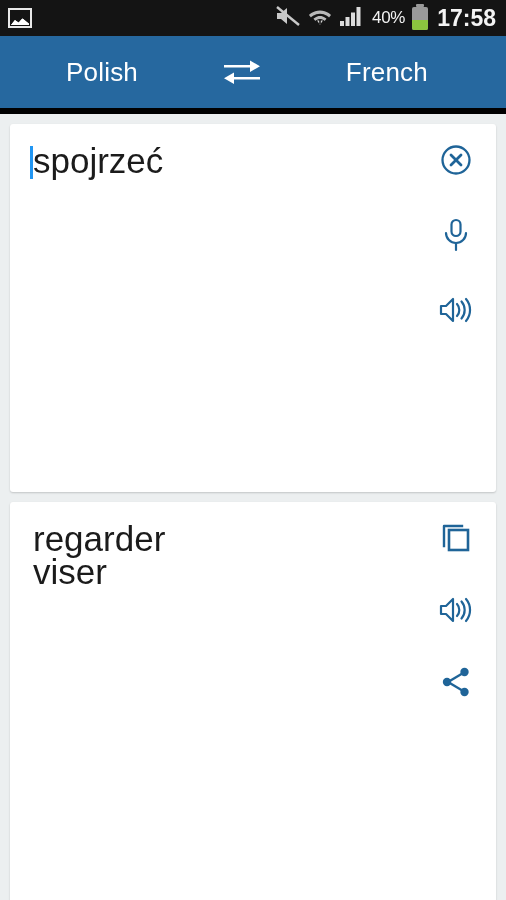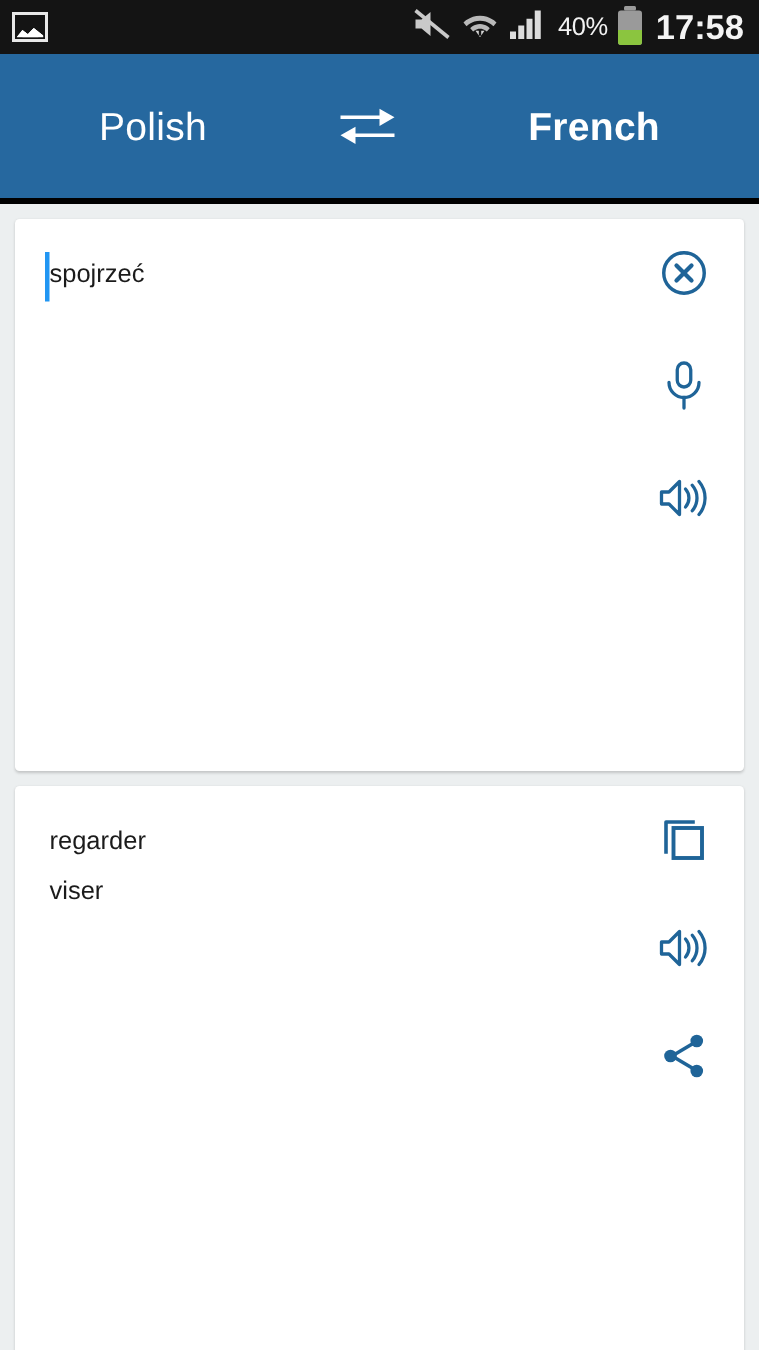--- a/index.html
+++ b/index.html
@@ -98,38 +98,38 @@
     left: 0;
     right: 0;
     bottom: 0;
     height: 40%;
     background: #8bc53f;
     border-radius: 0 0 2px 2px;
   }
 
   
   .header {
-    height: 100px;
+    height: 78px;
     background: #26689f;
     display: flex;
     align-items: center;
     justify-content: space-between;
     padding: 0 34px;
     box-sizing: border-box;
-    border-bottom: 4px solid #000000;
+    border-bottom: 6px solid #000000;
     position: relative;
   }
   .lang {
     color: #ffffff;
     font-size: 26px;
     font-weight: 400;
     letter-spacing: 0.2px;
   }
   .lang-left { flex: 0 0 auto; margin-left: 32px; }
-  .lang-right { flex: 0 0 auto; margin-right: 32px; font-weight: bold; }
+  .lang-right { flex: 0 0 auto; margin-right: 44px; }
   .swap-btn {
     width: 54px;
     height: 54px;
     display: flex;
     align-items: center;
     justify-content: center;
   }
 
   
   .content {
@@ -148,21 +148,21 @@
     margin-bottom: 10px;
   }
   .card-output {
     height: 426px;
   }
   .card-text {
     position: absolute;
     left: 23px;
     top: 20px;
     right: 68px;
-    font-size: 17px;
+    font-size: 35px;
     color: #1b1b1b;
     line-height: 33px;
     white-space: pre-line;
   }
   .cursor {
     position: absolute;
     left: 20px;
     top: 22px;
     width: 3px;
     height: 33px;

